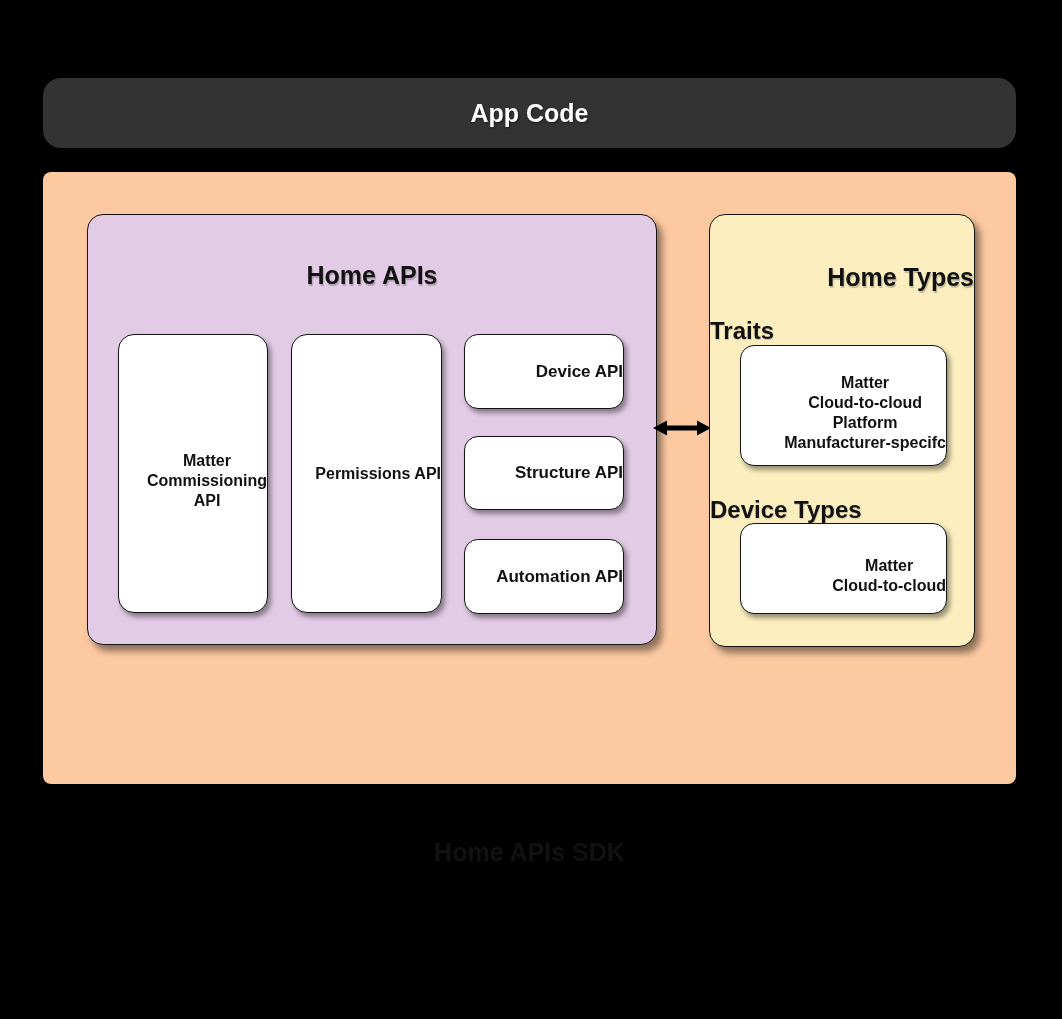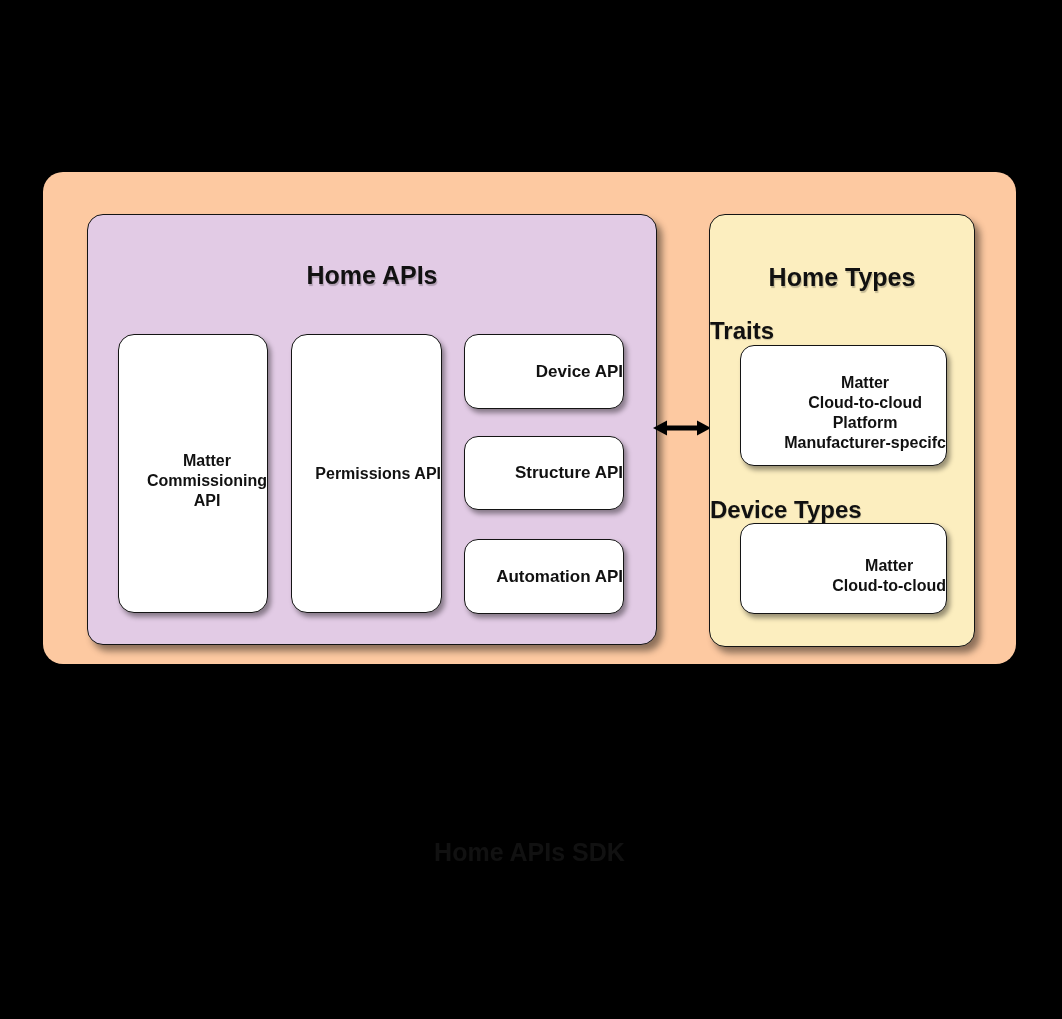--- a/index.html
+++ b/index.html
@@ -26,23 +26,23 @@
     display: flex; align-items: center; justify-content: center;
   }
   .app-code .bar-title {
     color: var(--c-text_on_dark, #fff);
     font-size: 25px; font-weight: bold;
     text-shadow: 1px 1px 2px rgba(0,0,0,0.45);
   }
 
   
   .sdk {
-    left: 43px; top: 172px; width: 973px; height: 492px;
+    left: 43px; top: 172px; width: 973px; height: 612px;
     background: var(--c-sdk_bg, #FDC9A1);
-    border-radius: 20px;
+    border-radius: 8px;
     box-shadow: 4px 5px 8px rgba(0,0,0,0.35);
   }
   .sdk-label {
     left: 0; right: 0; top: 666px;
     text-align: center;
     font-size: 25px; font-weight: bold;
     text-shadow: 1px 1px 1px rgba(0,0,0,0.2);
   }
 
   
@@ -59,21 +59,21 @@
     left: 666px; top: 42px; width: 264px; height: 431px;
     background: var(--c-home_types_bg, #FCEEBF);
     border-radius: 16px;
   }
   .panel-title {
     left: 0; right: 0; top: 46px;
     text-align: center;
     font-size: 25px; font-weight: bold;
     text-shadow: 1px 1.5px 1px rgba(0,0,0,0.22);
   }
-  .home-types .panel-title { top: 48px; }
+  .home-types .panel-title { top: 48px; text-align: right; }
 
   .section-label {
     left: 0; right: 0;
     text-align: left;
     font-size: 24px; font-weight: bold;
     text-shadow: 0.5px 1px 1px rgba(0,0,0,0.18);
   }
 
   
   .card {
@@ -119,20 +119,23 @@
   .service .bar-title {
     font-size: 25px; font-weight: bold;
     text-shadow: 1px 1px 1px rgba(0,0,0,0.2);
   }
 </style>
 </head>
 <body>
 
 <div class="stage">
 
+  <div class="abs app-code">
+    <span class="bar-title">App Code</span>
+  </div>
 
   <div class="abs sdk">
 
     <div class="abs panel home-apis">
       <div class="abs panel-title">Home APIs</div>
 
       <div class="abs card tall-card card-mca">
         <span class="multiline">Matter
 Commissioning
 API</span>

